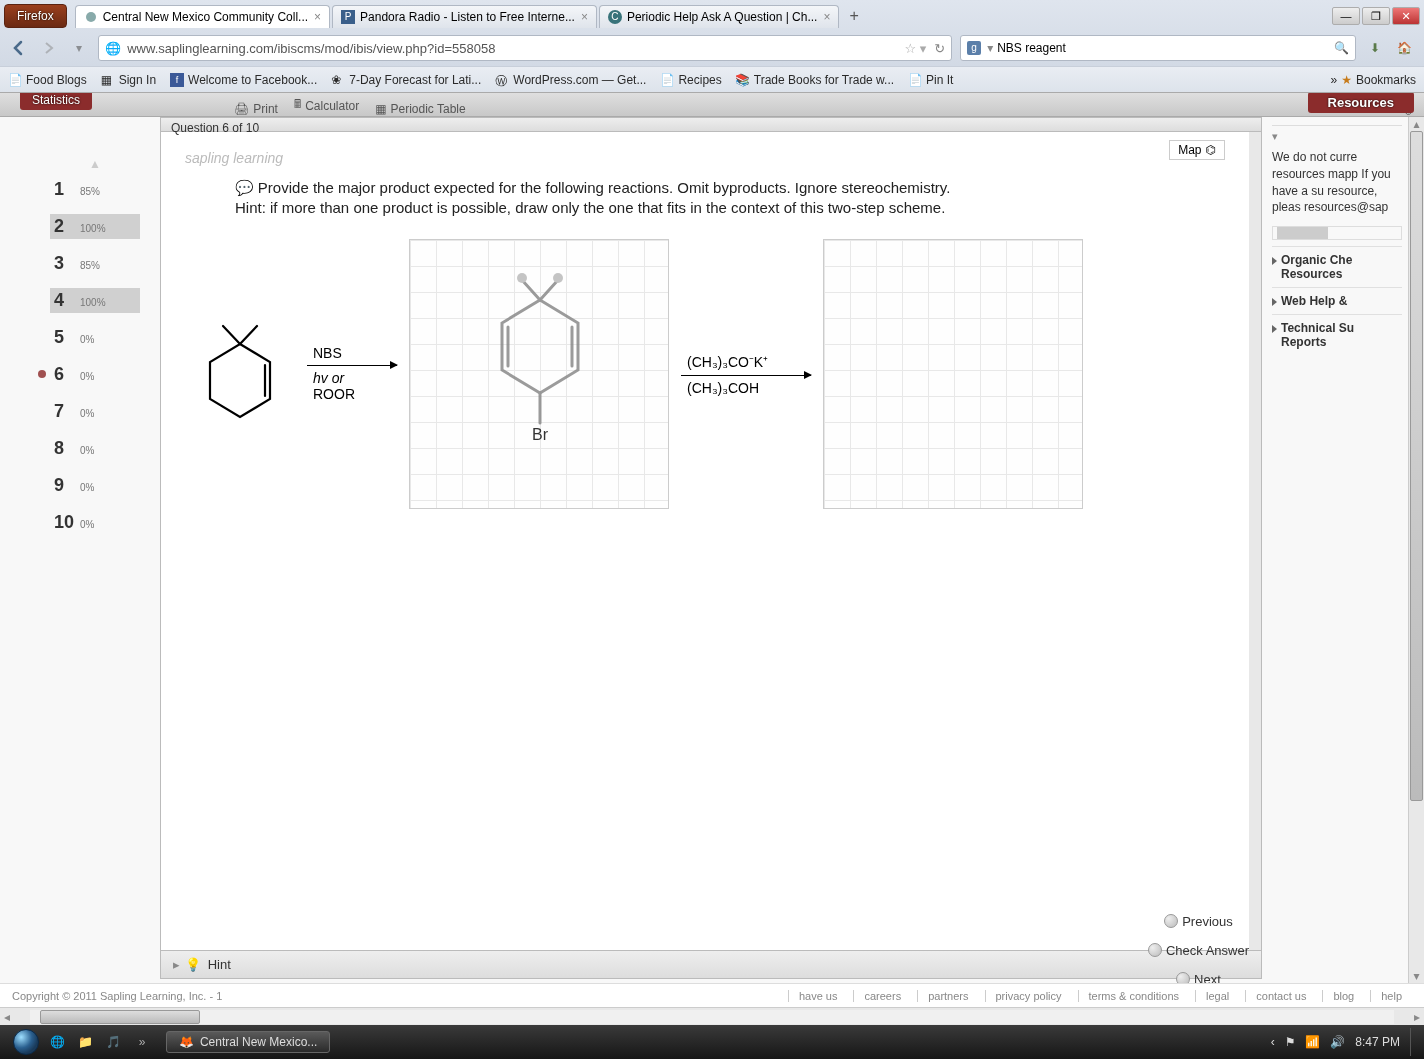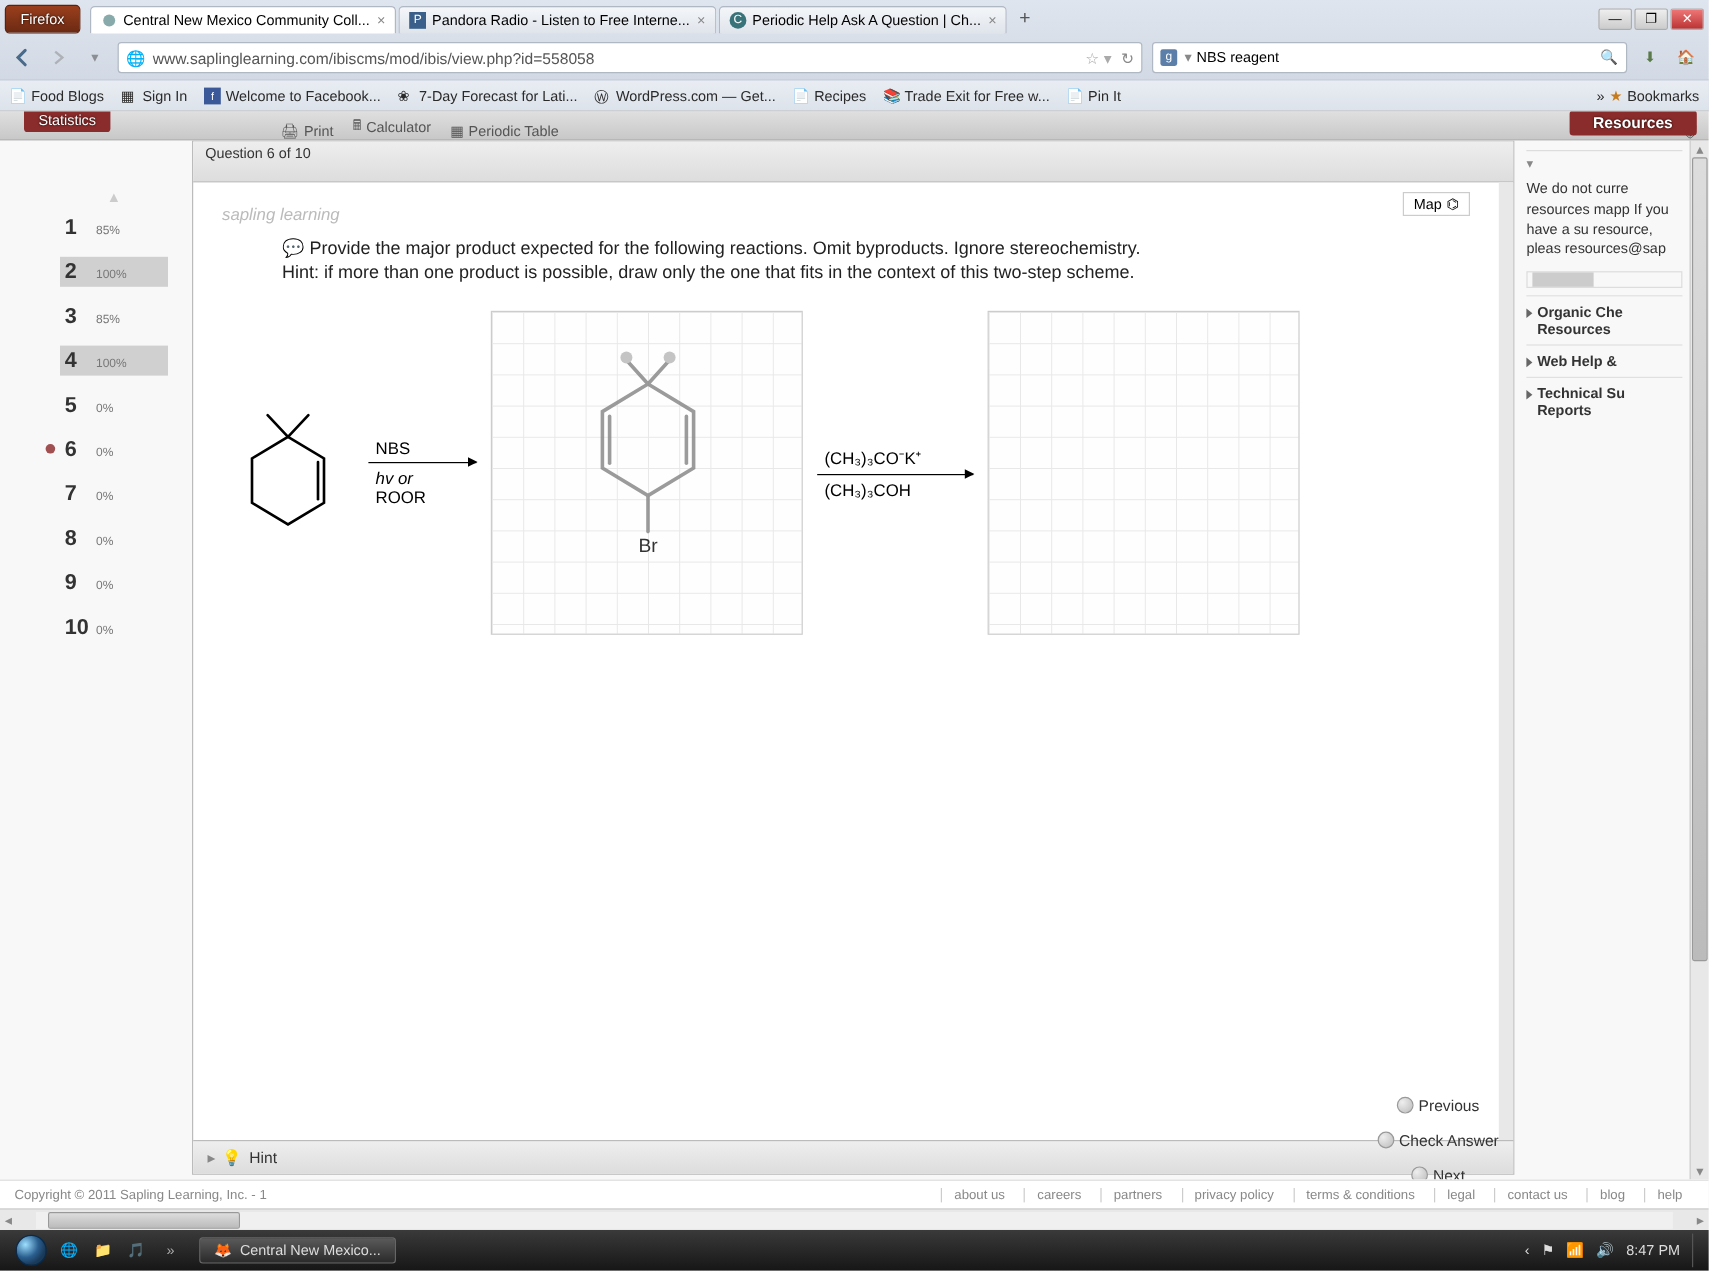--- a/index.html
+++ b/index.html
@@ -43,21 +43,21 @@
 .app-body { flex: 1; display: flex; overflow: hidden; }
 .qnav { width: 160px; padding: 40px 20px 10px 50px; }
 .qnav .up-arrow { text-align: center; color: #ccc; margin-bottom: 6px; cursor: pointer; }
 .qnav-item { display: flex; align-items: baseline; margin-bottom: 12px; cursor: pointer; padding: 2px 4px; }
 .qnav-item.sel { background: #d0d0d0; }
 .qnav-item .num { font-size: 18px; font-weight: bold; color: #333; width: 26px; }
 .qnav-item .pct { font-size: 10px; color: #777; }
 .qnav-item .dot { width: 8px; height: 8px; border-radius: 50%; background: #a05050; margin-right: 4px; position: absolute; margin-left: -16px; margin-top: 6px; }
 
 .qpanel { flex: 1; display: flex; flex-direction: column; border: 1px solid #bbb; background: #fff; margin: 0 4px 4px 0; }
-.qheader { height: 34px; background: linear-gradient(#eee, #ddd); border-bottom: 1px solid #bbb; padding: 3px 10px; font-size: 12px; color: #333; }
+.qheader { height: 14px; background: linear-gradient(#eee, #ddd); border-bottom: 1px solid #bbb; padding: 3px 10px; font-size: 12px; color: #333; }
 .qcontent { flex: 1; padding: 18px 24px; position: relative; overflow: auto; border-right: 12px solid #e8e8e8; }
 .map-btn { position: absolute; top: 8px; right: 24px; border: 1px solid #ccc; padding: 2px 8px; font-size: 12px; display: flex; align-items: center; gap: 4px; cursor: pointer; }
 .sapling-logo { color: #bbb; font-size: 14px; font-style: italic; margin-bottom: 12px; }
 .q-text { font-size: 15px; color: #222; margin-left: 50px; margin-bottom: 20px; line-height: 1.35; }
 
 .rxn-row { display: flex; align-items: center; gap: 12px; margin-top: 10px; }
 .mol-box { width: 260px; height: 270px; border: 1px solid #ccc; background: #fefefe; 
   background-image: linear-gradient(#e8e8e8 1px, transparent 1px), linear-gradient(90deg, #e8e8e8 1px, transparent 1px);
   background-size: 26px 26px; position: relative; }
 .arrow-block { display: flex; flex-direction: column; align-items: flex-start; font-size: 14px; }
@@ -176,21 +176,21 @@
     <span class="bm-item">
         <span class="bic">Ⓦ</span>
         <span>WordPress.com — Get...</span>
       </span>
     <span class="bm-item">
         <span class="bic">📄</span>
         <span>Recipes</span>
       </span>
     <span class="bm-item">
         <span class="bic">📚</span>
-        <span>Trade Exit for Free w...</span>
+        <span>Trade Books for Trade w...</span>
       </span>
     <span class="bm-item">
         <span class="bic">📄</span>
         <span>Pin It</span>
       </span>
     <span class="bm-more">» <span class="bic" style="color:#c77b1a">★</span><span>Bookmarks</span></span>
   </div>
 </div>
 
 <div class="page">
@@ -367,21 +367,21 @@
       <div style="flex:1;position:relative">
           <div style="position:absolute;top:0;left:1px;right:1px;height:80%;background:linear-gradient(#ddd,#bbb);border:1px solid #999;border-radius:2px"></div>
         </div>
       <div style="text-align:center;color:#888">▾</div>
     </div>
   </div>
 
   <div class="page-footer">
     <span>Copyright © 2011 Sapling Learning, Inc. - 1</span>
     <div class="links" id="footer-links">
-        <span>about us</span>
+        <span>have us</span>
         <span>careers</span>
         <span>partners</span>
         <span>privacy policy</span>
         <span>terms &amp; conditions</span>
         <span>legal</span>
         <span>contact us</span>
         <span>blog</span>
         <span>help</span>
       </div>
   </div>

